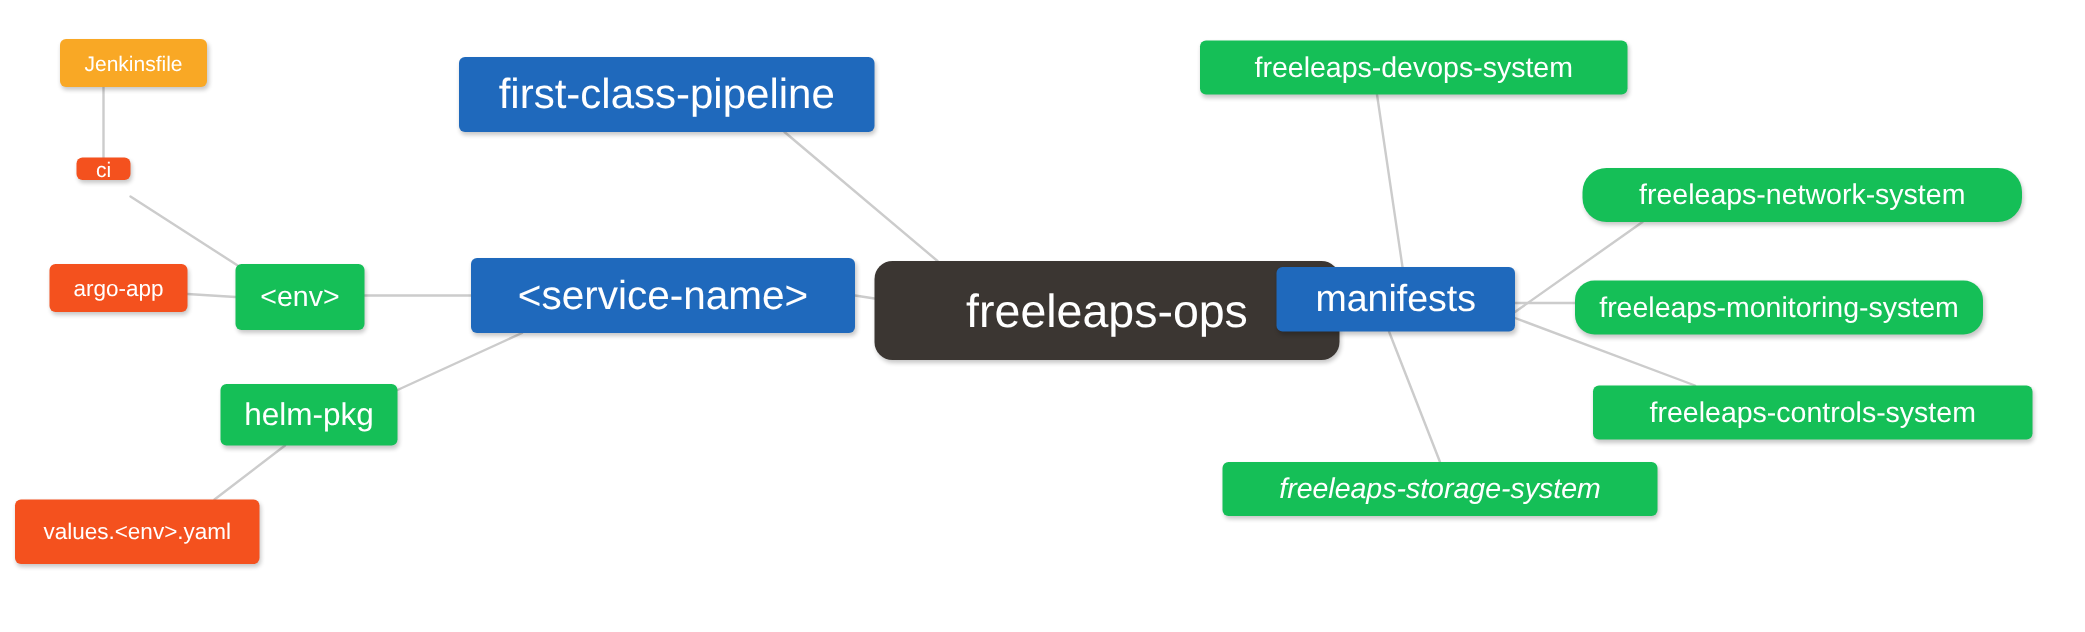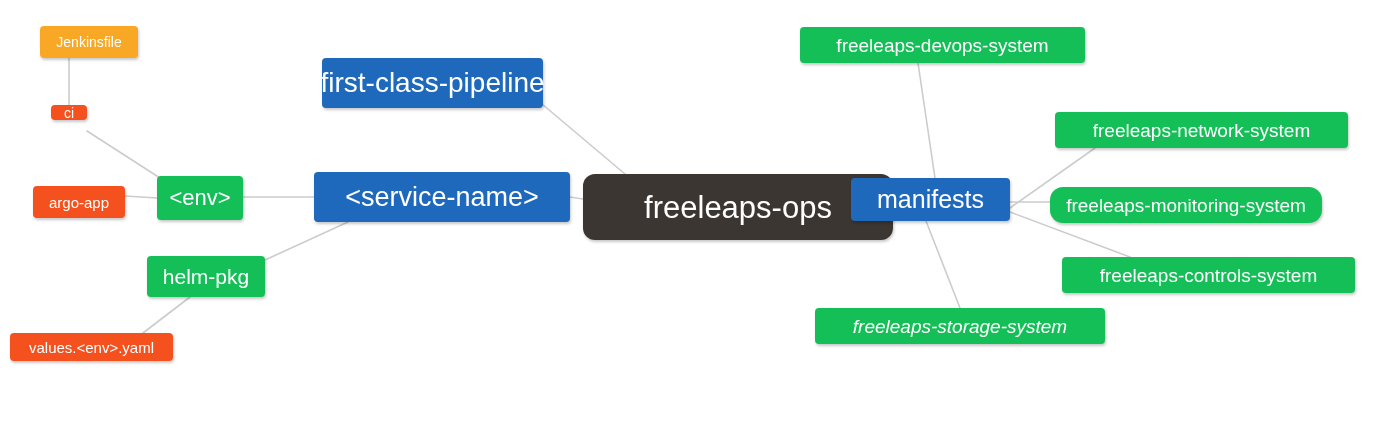--- a/index.html
+++ b/index.html
@@ -65,48 +65,48 @@
       <line x1="1010" y1="212" x2="1130" y2="257" stroke="#cccccc" stroke-width="1.6" stroke-linecap="round"></line>
       <line x1="926" y1="221" x2="960" y2="308" stroke="#cccccc" stroke-width="1.6" stroke-linecap="round"></line>
     </svg>
   <div id="node-layer">
       <div class="node n-orange" style="left: 20px; top: 26px; width: 98px; height: 32px; margin-left: 20px;">
         <span style="font-size: 14px;">Jenkinsfile</span>
       </div>
       <div class="node n-red" style="left: 51px; top: 105px; width: 36px; height: 15px;">
         <span style="font-size: 14px;">ci</span>
       </div>
-      <div class="node n-red" style="left: 33px; top: 186px; width: 92px; height: 32px; text-align: right;">
+      <div class="node n-red" style="left: 33px; top: 176px; width: 92px; height: 32px; text-align: right;">
         <span style="font-size: 15px;">argo-app</span>
       </div>
       <div class="node n-green" style="left: 157px; top: 176px; width: 86px; height: 44px;">
-        <span style="font-size: 22px;">&lt;env&gt;</span>
+        <span style="font-size: 19px;">&lt;env&gt;</span>
       </div>
       <div class="node n-green" style="left: 147px; top: 256px; width: 118px; height: 41px; text-align: center;">
         <span style="font-size: 21px;">helm-pkg</span>
       </div>
-      <div class="node n-red" style="left: 10px; top: 333px; width: 163px; height: 28px;">
+      <div class="node n-red" style="left: 10px; top: 333px; width: 163px; height: 43px;">
         <span style="font-size: 15px;">values.&lt;env&gt;.yaml</span>
       </div>
-      <div class="node n-blue" style="left: 322px; top: 38px; width: 221px; height: 50px; margin-top: 20px;">
+      <div class="node n-blue" style="left: 306px; top: 38px; width: 277px; height: 50px;">
         <span style="font-size: 28px;">first-class-pipeline</span>
       </div>
       <div class="node n-blue" style="left: 314px; top: 172px; width: 256px; height: 50px;">
         <span style="font-size: 27px;">&lt;service-name&gt;</span>
       </div>
       <div class="node n-root" style="left: 583px; top: 174px; width: 310px; height: 66px; border-radius: 12px;">
         <span style="font-size: 31px;">freeleaps-ops</span>
       </div>
       <div class="node n-blue" style="left: 851px; top: 178px; width: 159px; height: 43px;">
         <span style="font-size: 25px;">manifests</span>
       </div>
       <div class="node n-green" style="left: 800px; top: 27px; width: 285px; height: 36px;">
         <span style="font-size: 19px;">freeleaps-devops-system</span>
       </div>
-      <div class="node n-green" style="left: 1055px; top: 112px; width: 293px; height: 36px;">
+      <div class="node n-green" style="left: 1055px; top: 112px; width: 293px; height: 36px; border-radius: 16px;">
         <span style="font-size: 19px;">freeleaps-network-system</span>
       </div>
       <div class="node n-green" style="left: 1050px; top: 187px; width: 272px; height: 36px; border-radius: 13px;">
         <span style="font-size: 19px;">freeleaps-monitoring-system</span>
       </div>
       <div class="node n-green" style="left: 1062px; top: 257px; width: 293px; height: 36px;">
         <span style="font-size: 19px;">freeleaps-controls-system</span>
       </div>
       <div class="node n-green" style="left: 815px; top: 308px; width: 290px; height: 36px;">
         <span style="font-size: 19px; font-style: italic;">freeleaps-storage-system</span>

